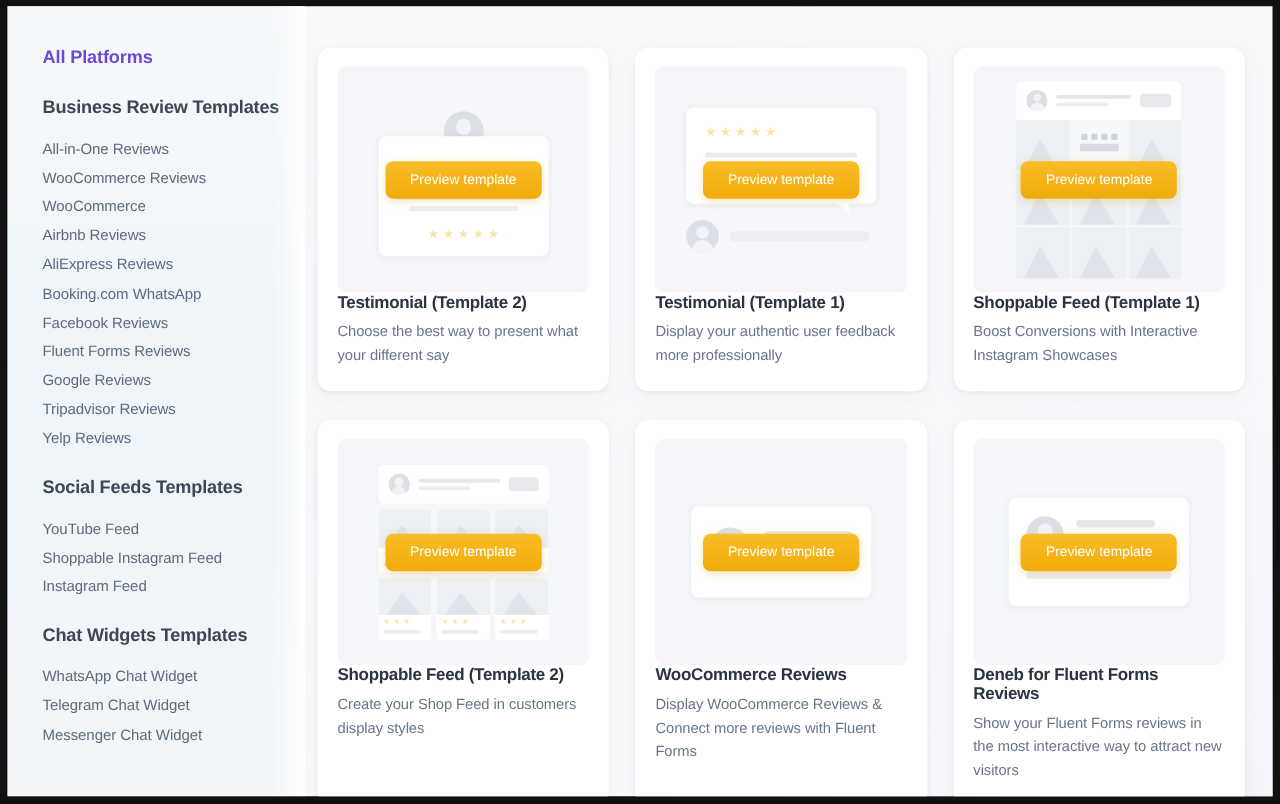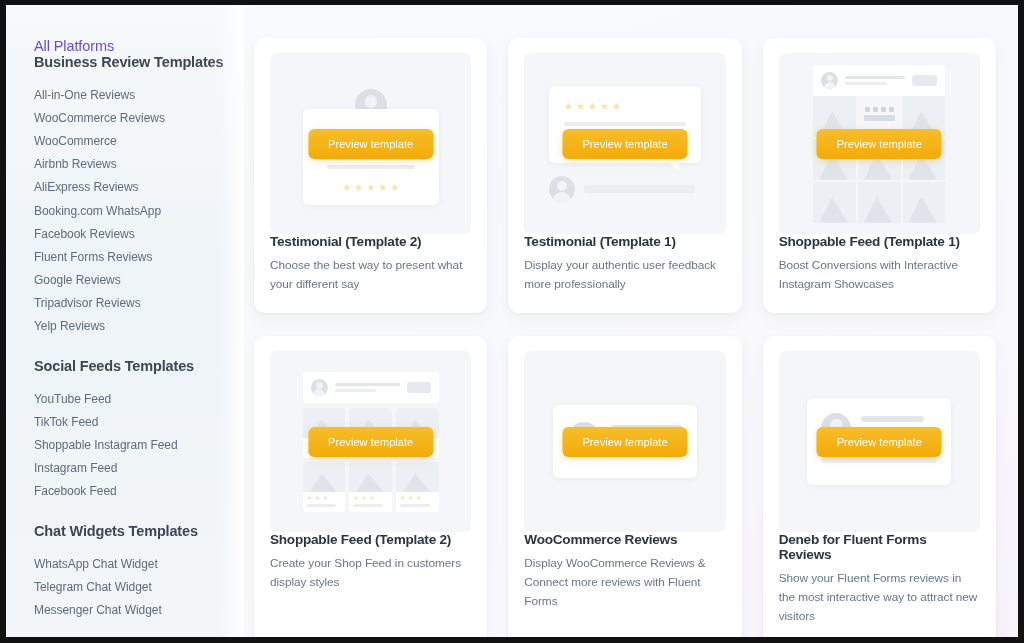--- a/index.html
+++ b/index.html
@@ -40,23 +40,24 @@
     content: "";
     position: absolute;
     right: 0; top: 0; bottom: 0;
     width: 26px;
     background: linear-gradient(90deg, rgba(238,244,248,0) 0%, #ffffff 100%);
     pointer-events: none;
   }
 
   .all-platforms {
     font-size: 14.5px;
-    font-weight: 400;
+    font-weight: 700;
     color: #6a49d8;
     letter-spacing: -0.1px;
+    margin-bottom: 24px;
     cursor: pointer;
   }
 
   .nav-group { margin-bottom: 20px; }
 
   .nav-group-title {
     font-size: 14.5px;
     font-weight: 700;
     color: #3c4654;
     letter-spacing: -0.15px;
@@ -338,24 +339,22 @@
       <div class="nav-item">Facebook Reviews</div>
       <div class="nav-item">Fluent Forms Reviews</div>
       <div class="nav-item">Google Reviews</div>
       <div class="nav-item">Tripadvisor Reviews</div>
       <div class="nav-item">Yelp Reviews</div>
     </nav>
 
     <nav class="nav-group">
       <div class="nav-group-title">Social Feeds Templates</div>
       <div class="nav-item">YouTube Feed</div>
-      <div class="nav-item">TikTok Feed</div>
       <div class="nav-item">Shoppable Instagram Feed</div>
       <div class="nav-item">Instagram Feed</div>
-      <div class="nav-item">Facebook Feed</div>
     </nav>
 
     <nav class="nav-group">
       <div class="nav-group-title">Chat Widgets Templates</div>
       <div class="nav-item">WhatsApp Chat Widget</div>
       <div class="nav-item">Telegram Chat Widget</div>
       <div class="nav-item">Messenger Chat Widget</div>
     </nav>
   </aside>
 

